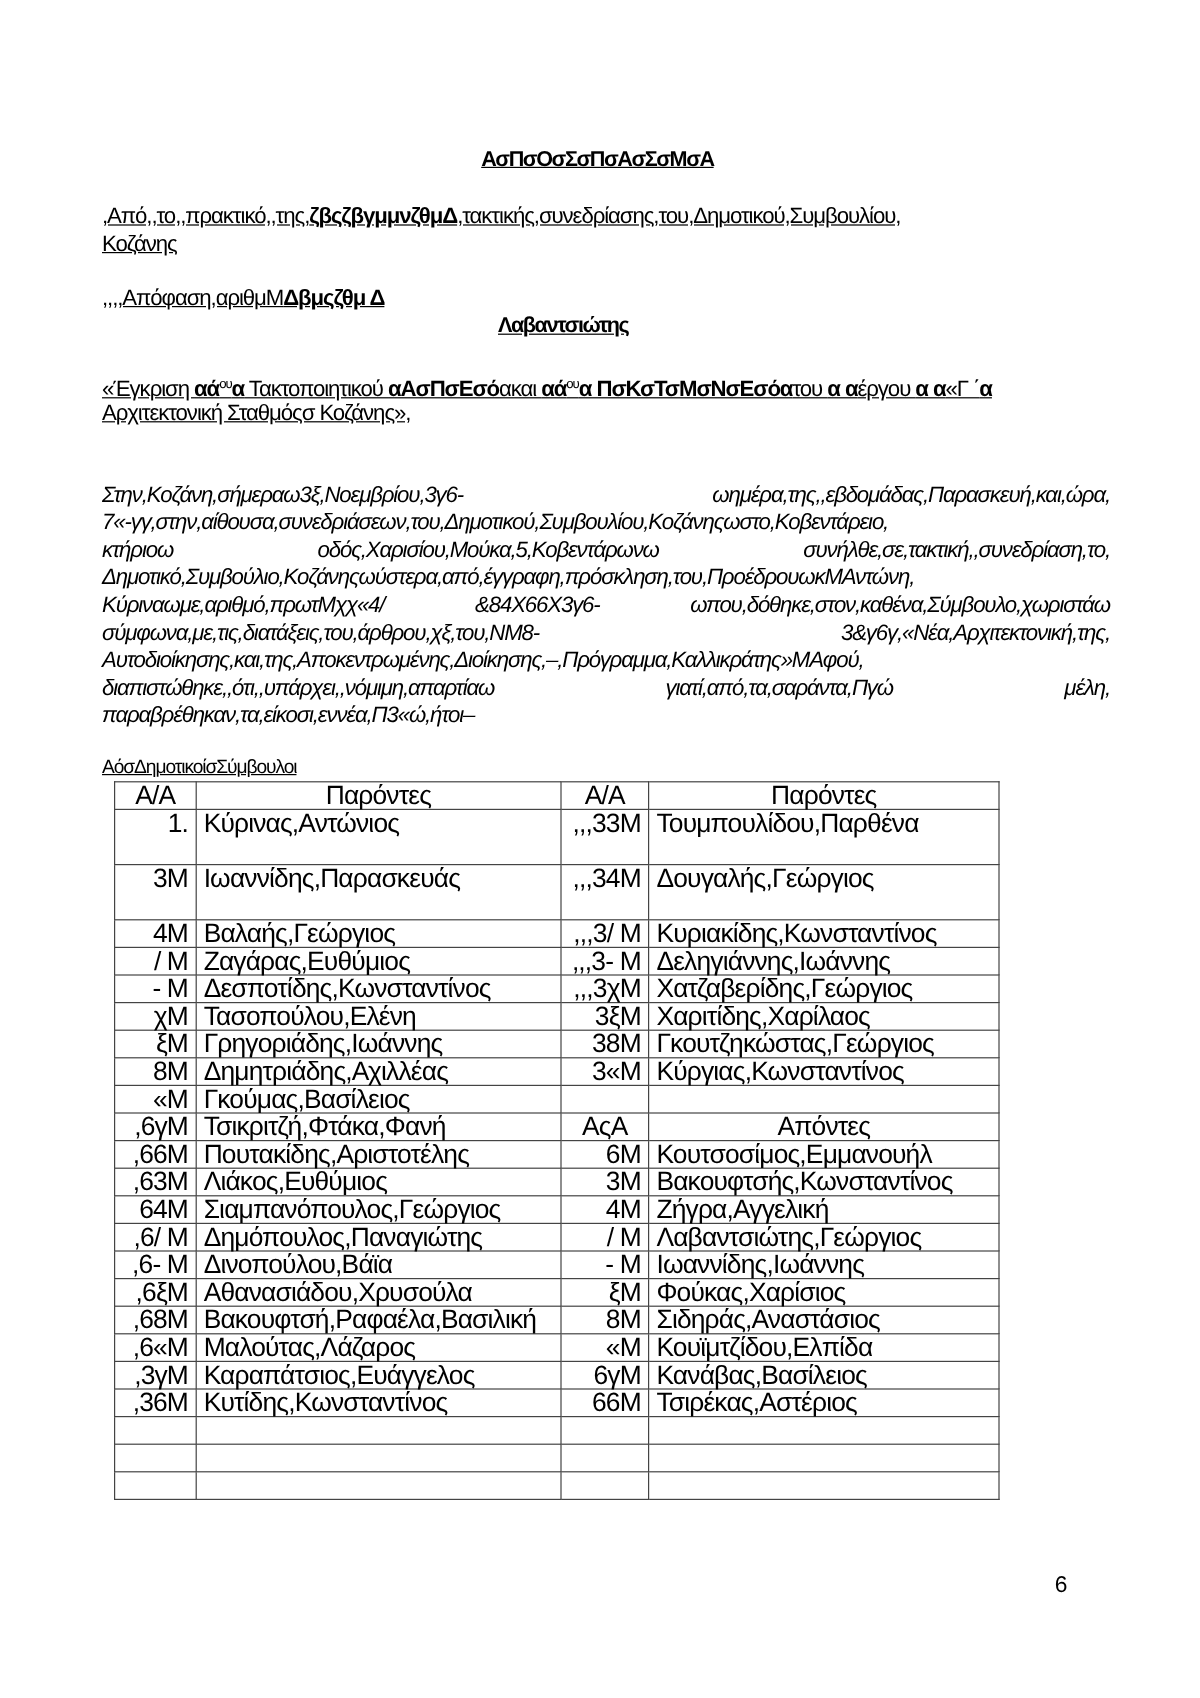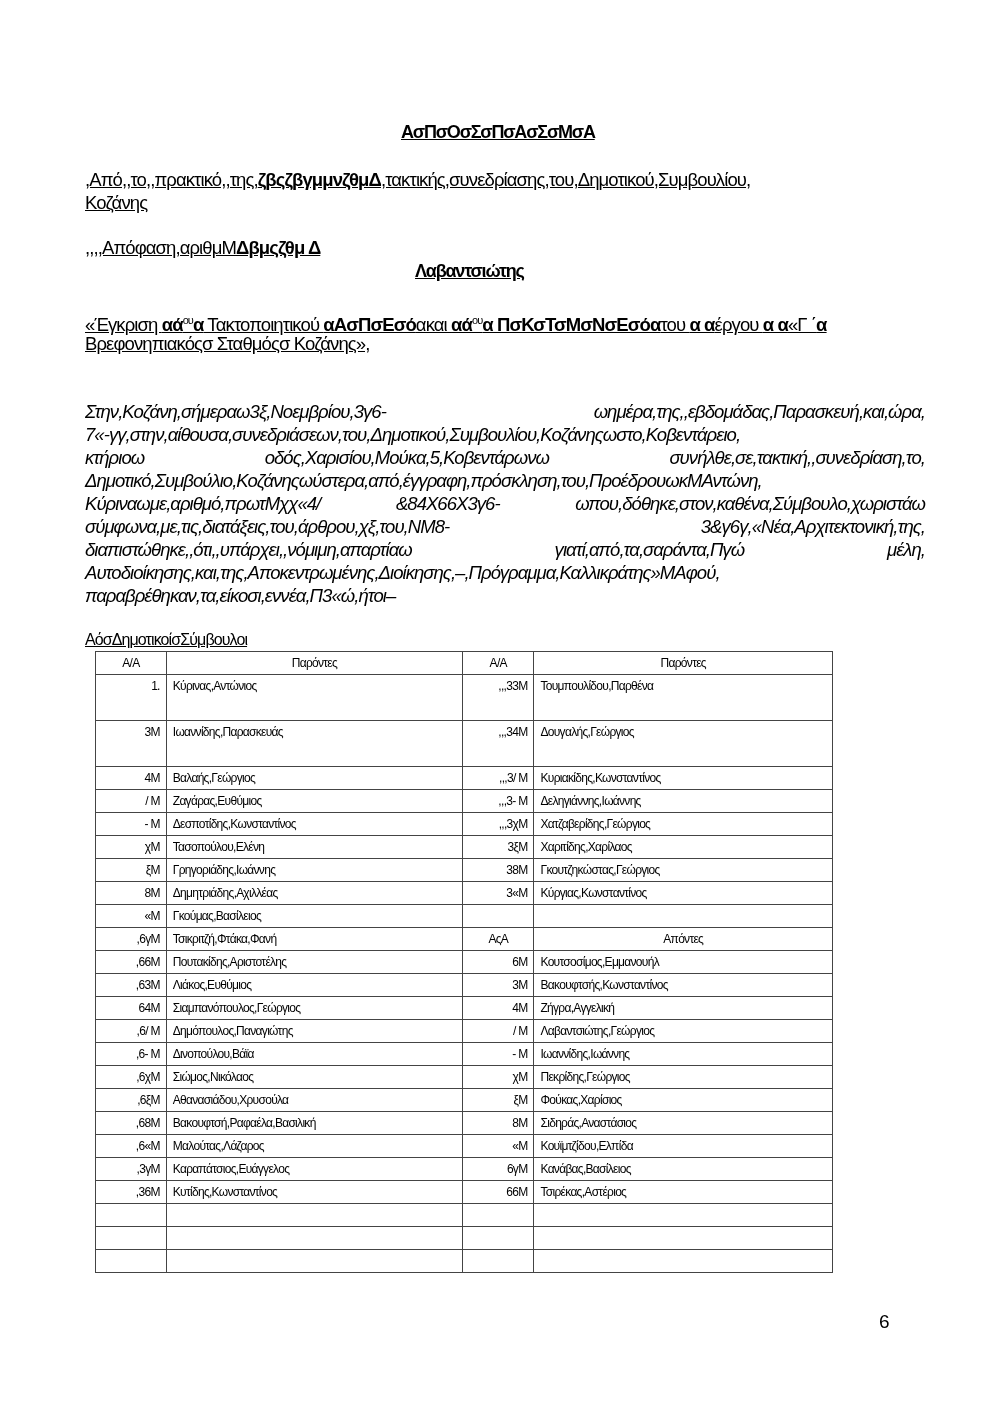--- a/index.html
+++ b/index.html
@@ -8,21 +8,21 @@
   .page { position: absolute; left: 0; top: 0; width: 1000px; height: 1415px; }
   .abs { position: absolute; white-space: nowrap; }
   .txt { font-size: 18.5px; letter-spacing: -0.9px; line-height: 23px; text-decoration: underline; }
   .title { font-weight: bold; text-decoration: underline; font-size: 18px; letter-spacing: -1.2px; }
   .para { position: absolute; left: 85px; width: 840px; font-size: 18.5px; letter-spacing: -0.95px;
           line-height: 23px; text-align: justify; white-space: normal; }
   .para .line { display: block; white-space: nowrap; text-align-last: justify; text-align: justify; font-style: italic; }
   .para .line.last { text-align-last: left; }
   b { font-weight: bold; }
   table.council { position: absolute; left: 95px; top: 651px; width: 738px; border-collapse: collapse;
-                  font-size: 12px; letter-spacing: -0.7px; }
+                  font-size: 22px; letter-spacing: -0.7px; }
   table.council td, table.council th { border: 1.3px solid #444; padding: 0 6px; line-height: 22px;
                   vertical-align: top; font-weight: normal; }
   table.council col.c1 { width: 76px; } table.council col.c2 { width: 318px; }
   table.council col.c3 { width: 76px; } table.council col.c4 { width: 323px; }
   td.num { text-align: right; padding-right: 8px; }
   td.hdr { text-align: center; }
   tr.tall td { height: 45px; }
   tr.row td { height: 22px; }
   tr.empty td { height: 22px; }
   .pagenum { position: absolute; left: 879px; top: 1311px; font-size: 19px; }
@@ -39,31 +39,31 @@
   </div>
   <div class="abs txt" style="left:85px; top:191px;">Κοζάνης</div>
 
   <div class="abs txt" style="left:85px; top:236px;">
     <span>,,,,Απόφαση,αριθμΜ</span><b>Δβμςζθμ Δ</b>
   </div>
 
   <div class="abs title" style="left:415px; top:261px;">Λαβαντσιώτης</div>
 
   <div class="abs txt" style="left:85px; top:309px;" id="subject-line-1"><span>«Έγκριση </span><b>αά</b><sup style="font-size: 11px;">ου</sup><b>α</b><span> Τακτοποιητικού </span><b>αΑσΠσΕσό</b><span>ακαι </span><b>αά</b><sup style="font-size: 11px;">ου</sup><b>α ΠσΚσΤσΜσΝσΕσόα</b><span>του </span><b>α α</b><span>έργου </span><b>α α</b><span>«Γ ΄</span><b>α</b></div>
-  <div class="abs txt" style="left:85px; top:332px;">Βρεφονηπιακόςσ Σταθμόςσ Κοζάνης»,</div>
+  <div class="abs txt" style="left:85px; top:332px;">Αρχιτεκτονική Σταθμόςσ Κοζάνης»,</div>
 
   <div class="para" style="top:400px;" id="body-para">
       <span class="line">Στην,Κοζάνη,σήμεραω3ξ,Νοεμβρίου,3γ6- ωημέρα,της,,εβδομάδας,Παρασκευή,και,ώρα,</span>
       <span class="line">7«-γγ,στην,αίθουσα,συνεδριάσεων,του,Δημοτικού,Συμβουλίου,Κοζάνηςωστο,Κοβεντάρειο,</span>
       <span class="line">κτήριοω οδός,Χαρισίου,Μούκα,5,Κοβεντάρωνω συνήλθε,σε,τακτική,,συνεδρίαση,το,</span>
       <span class="line">Δημοτικό,Συμβούλιο,Κοζάνηςωύστερα,από,έγγραφη,πρόσκληση,του,ΠροέδρουωκΜΑντώνη,</span>
       <span class="line">Κύριναωμε,αριθμό,πρωτΜχχ«4/ &amp;84Χ66Χ3γ6- ωπου,δόθηκε,στον,καθένα,Σύμβουλο,χωριστάω</span>
       <span class="line">σύμφωνα,με,τις,διατάξεις,του,άρθρου,χξ,του,ΝΜ8- 3&amp;γ6γ,«Νέα,Αρχιτεκτονική,της,</span>
+      <span class="line">Αυτοδιοίκησης,και,της,Αποκεντρωμένης,Διοίκησης,–,Πρόγραμμα,Καλλικράτης»ΜΑφού,</span>
       <span class="line">διαπιστώθηκε,,ότι,,υπάρχει,,νόμιμη,απαρτίαω γιατί,από,τα,σαράντα,Πγώ μέλη,</span>
-      <span class="line">Αυτοδιοίκησης,και,της,Αποκεντρωμένης,Διοίκησης,–,Πρόγραμμα,Καλλικράτης»ΜΑφού,</span>
       <span class="line last">παραβρέθηκαν,τα,είκοσι,εννέα,Π3«ώ,ήτοι–</span>
     </div>
 
   <div class="abs txt" style="left:85px; top:628px; font-size:16px;">ΑόσΔημοτικοίσΣύμβουλοι</div>
 
   <table class="council">
     <colgroup>
         <col class="c1">
         <col class="c2">
         <col class="c3">
@@ -162,26 +162,20 @@
           <td class="num">/ Μ</td>
           <td>Λαβαντσιώτης,Γεώργιος</td>
         </tr>
         <tr class="row">
           <td class="num">,6- Μ</td>
           <td>Δινοπούλου,Βάϊα</td>
           <td class="num">- Μ</td>
           <td>Ιωαννίδης,Ιωάννης</td>
         </tr>
         <tr class="row">
-          <td class="num">,6χΜ</td>
-          <td>Σιώμος,Νικόλαος</td>
-          <td class="num">χΜ</td>
-          <td>Πεκρίδης,Γεώργιος</td>
-        </tr>
-        <tr class="row">
           <td class="num">,6ξΜ</td>
           <td>Αθανασιάδου,Χρυσούλα</td>
           <td class="num">ξΜ</td>
           <td>Φούκας,Χαρίσιος</td>
         </tr>
         <tr class="row">
           <td class="num">,68Μ</td>
           <td>Βακουφτσή,Ραφαέλα,Βασιλική</td>
           <td class="num">8Μ</td>
           <td>Σιδηράς,Αναστάσιος</td>

